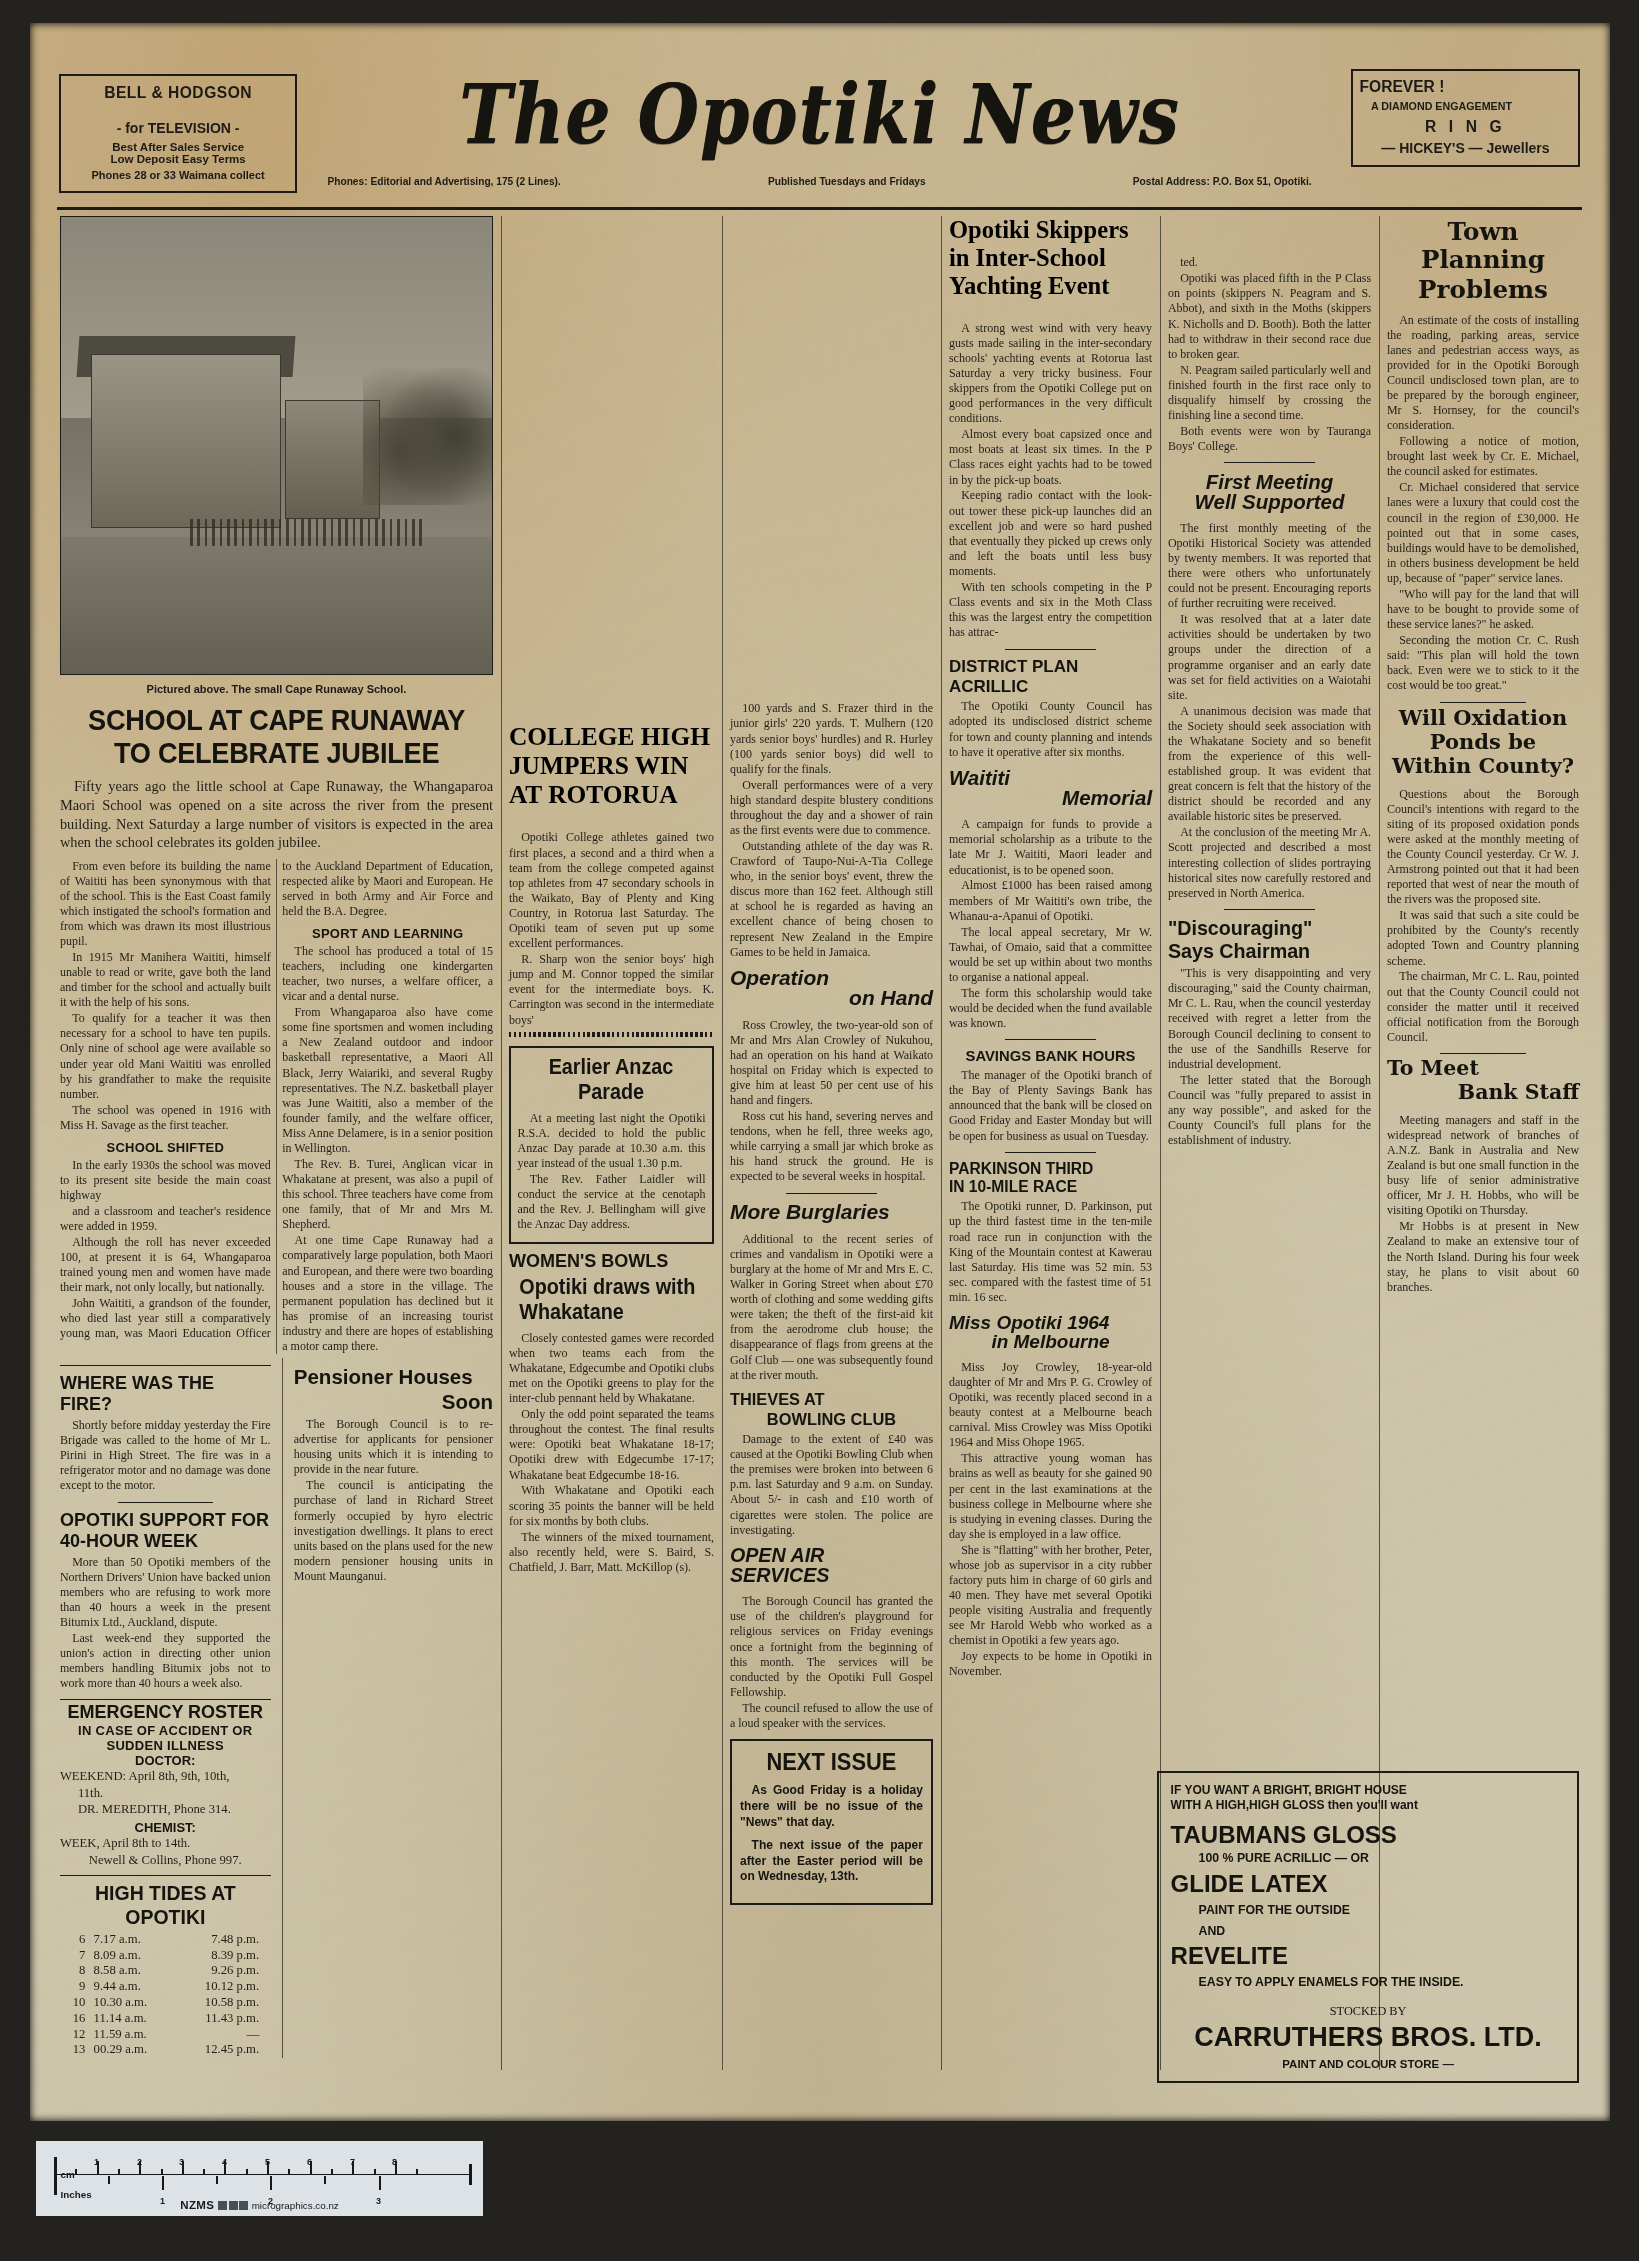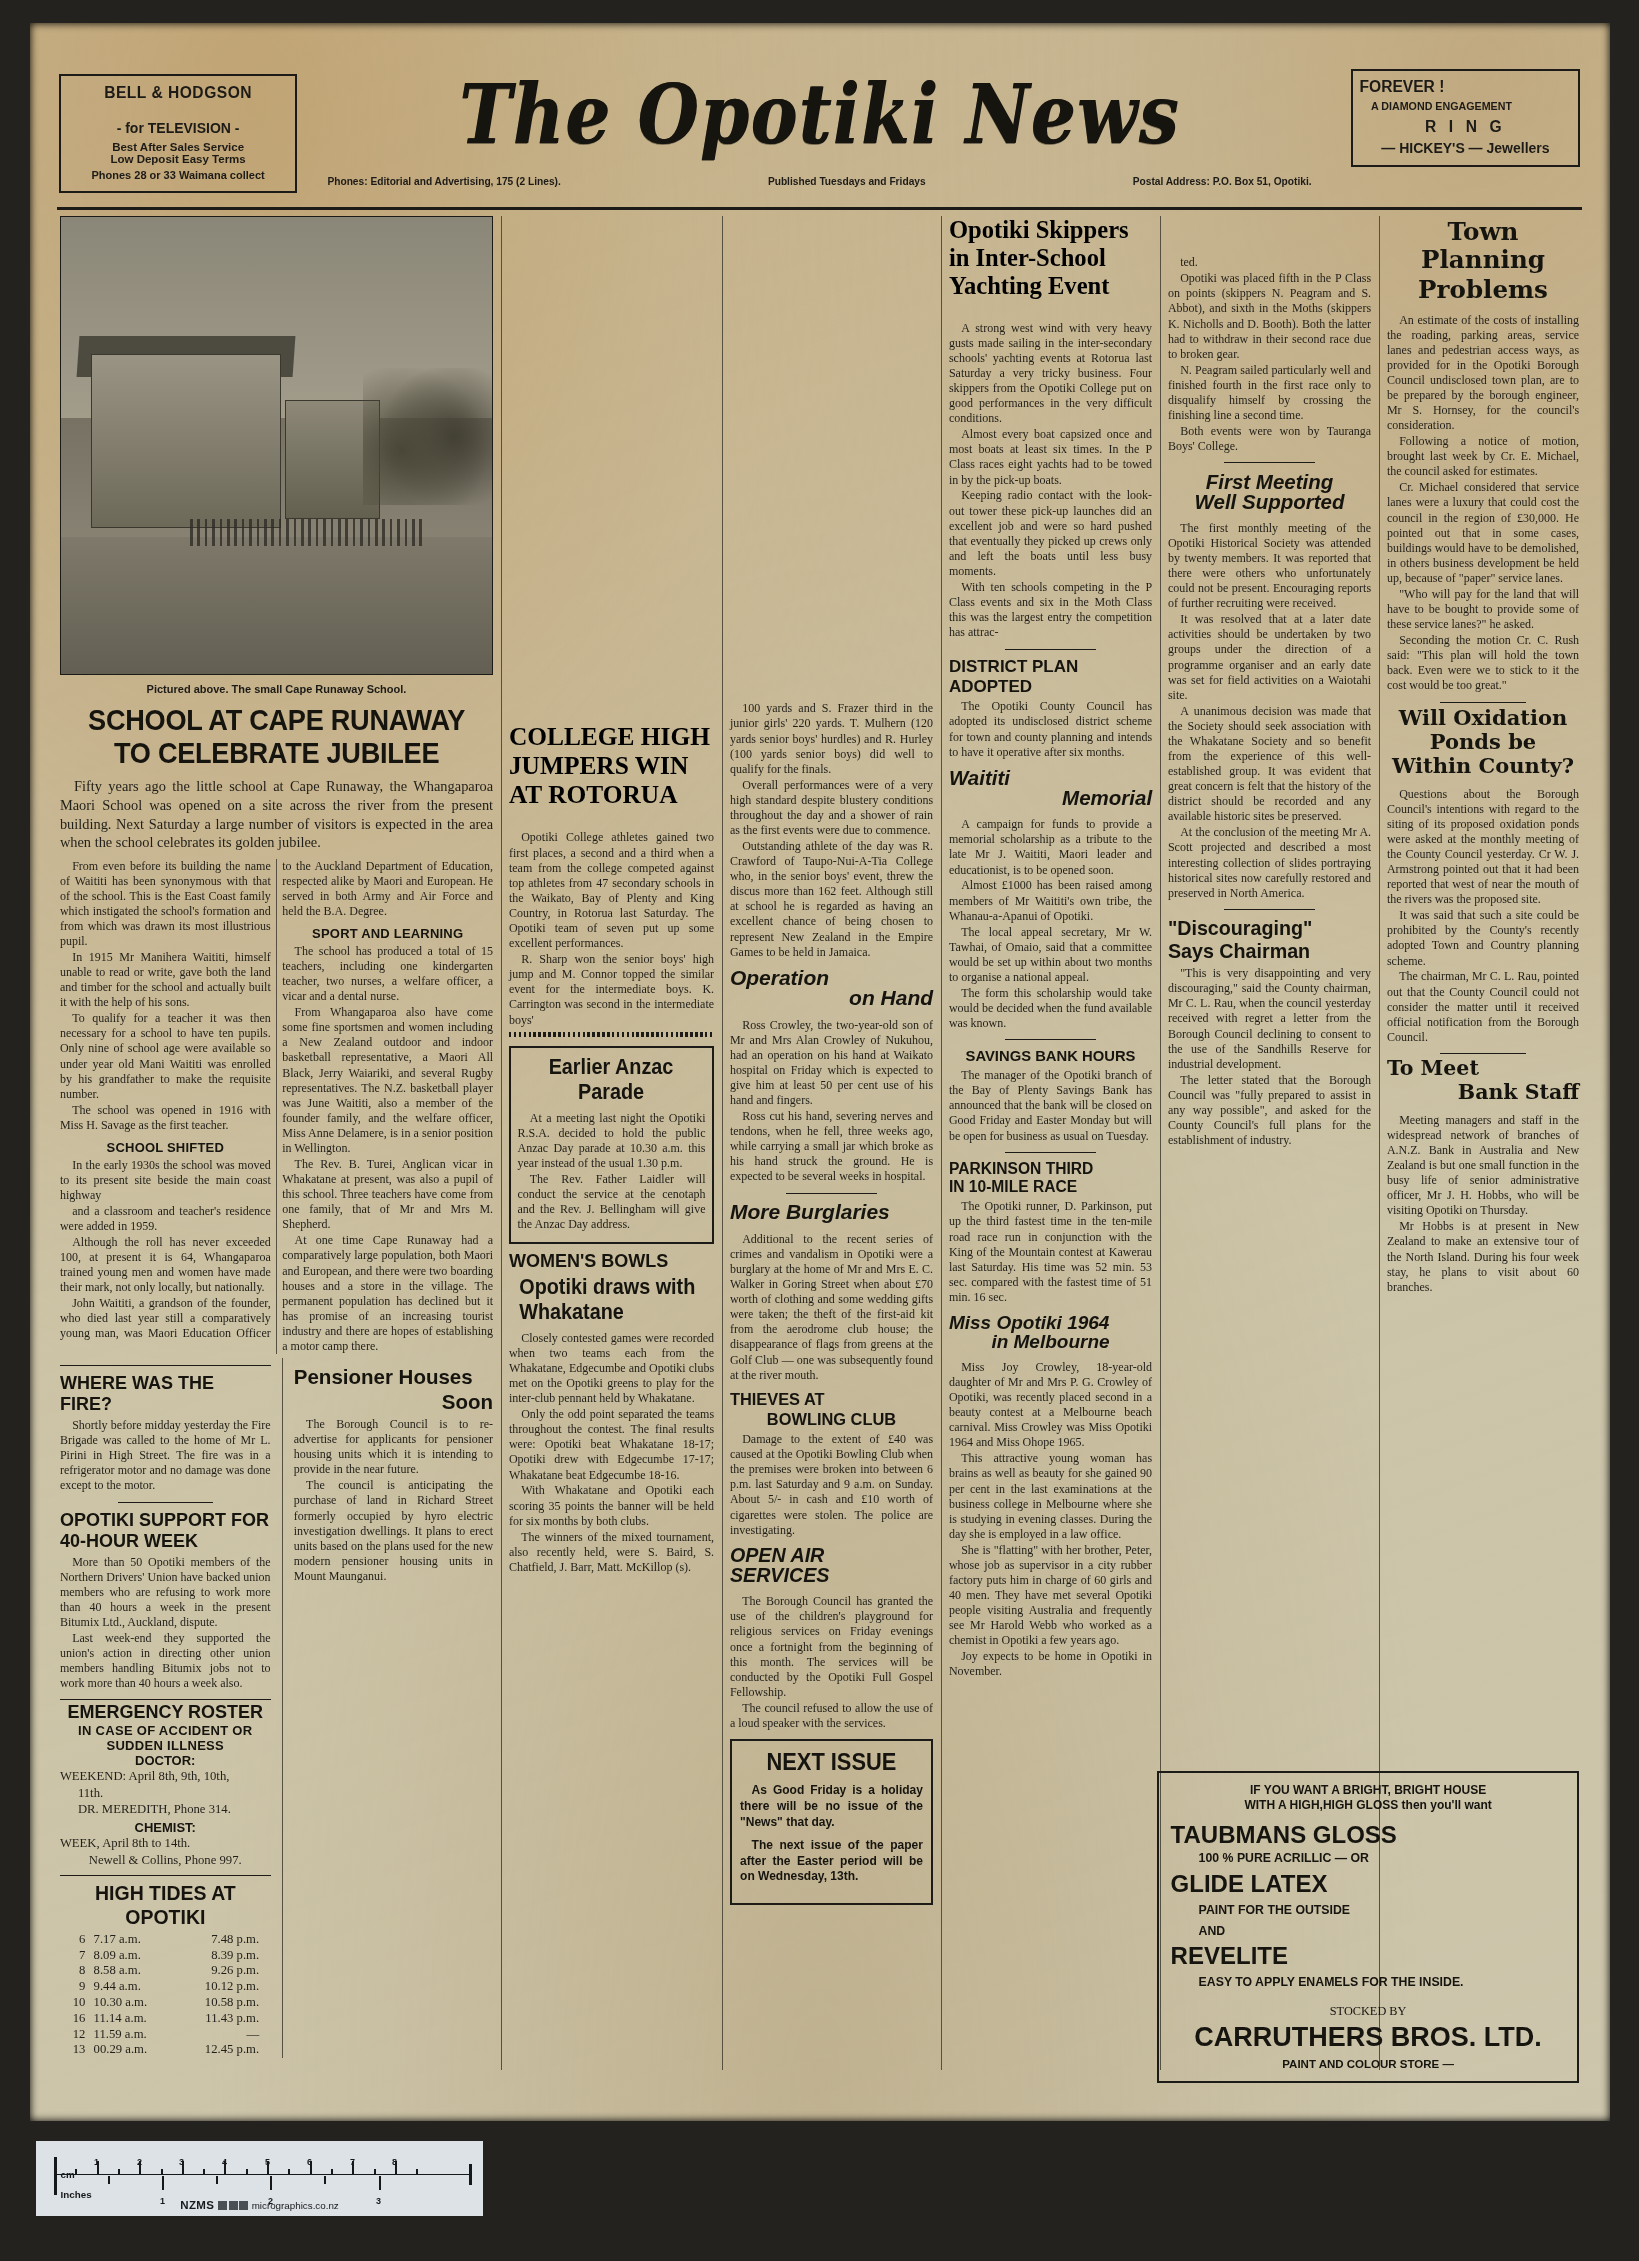--- a/index.html
+++ b/index.html
@@ -203,21 +203,21 @@
   table.tide td { padding:0 0 0.8px; }
   table.tide td.d { width:16%; text-align:right; padding-right:8.2px; }
   table.tide td.am { width:44%; text-align:left; }
   table.tide td.pm { width:40%; text-align:right; padding-right:11.5px; }
 
   
   .bigad {
     border:2.5px solid #1d1b17; padding:9.8px 11.5px 11.5px; margin-top:8.2px;
     font-family:"Liberation Sans", sans-serif; color:#16140f;
   }
-  .bigad .t1 { font-size:12px; font-weight:bold; line-height:1.25; text-align:center; }
+  .bigad .t1 { font-size:12px; font-weight:bold; line-height:1.25; text-align:left; }
   .bigad .h1a { font-size:24px; font-weight:bold; margin-top:8.2px; }
   .bigad .s1 { font-size:12.3px; font-weight:bold; padding-left:28px; margin-top:2.5px; }
   .bigad .h2a { font-size:24px; font-weight:bold; margin-top:4.9px; }
   .bigad .s2 { font-size:12.3px; font-weight:bold; padding-left:28px; margin-top:4.9px; }
   .bigad .s3 { font-size:12.3px; font-weight:bold; padding-left:28px; margin-top:7.4px; }
   .bigad .h3a { font-size:24px; font-weight:bold; margin-top:3.3px; }
   .bigad .s4 { font-size:12.3px; font-weight:bold; padding-left:28px; margin-top:4.9px; line-height:1.3; }
   .bigad .stock { font-family:"Liberation Serif", serif; font-size:12.3px;
     text-align:center; margin-top:13px; }
   .bigad .brand { font-size:27px; font-weight:bold; text-align:center; margin-top:3.3px; }
@@ -467,21 +467,21 @@
 
     <div class="col c4">
       <h2 class="hl" style="font-size:24.6px; text-align:left; margin-top:0;">Opotiki Skippers in Inter-School Yachting Event</h2>
       <p class="tx">A strong west wind with very heavy gusts made sailing in the inter-secondary schools' yachting events at Rotorua last Saturday a very tricky business. Four skippers from the Opotiki College put on good performances in the very difficult conditions.</p>
       <p class="tx">Almost every boat capsized once and most boats at least six times. In the P Class races eight yachts had to be towed in by the pick-up boats.</p>
       <p class="tx">Keeping radio contact with the look-out tower these pick-up launches did an excellent job and were so hard pushed that eventually they picked up crews only and left the boats until less busy moments.</p>
       <p class="tx">With ten schools competing in the P Class events and six in the Moth Class this was the largest entry the competition has attrac-</p>
       <div class="hr-short"></div>
 
       <h3 class="subl" style="text-align:left; font-size:17px;">DISTRICT PLAN</h3>
-      <h3 class="subl" style="text-align:left; font-size:17px; margin-top:-3.3px;">ADOPTED</h3>
+      <h3 class="subl" style="text-align:left; font-size:17px; margin-top:-3.3px;">ACRILLIC</h3>
       <p class="tx">The Opotiki County Council has adopted its undisclosed district scheme for town and county planning and intends to have it operative after six months.</p>
 
       <h3 class="ital" style="font-size:20.5px;">Waititi</h3>
       <h3 class="ital r" style="font-size:20.5px; margin-top:-10.7px;">Memorial</h3>
       <p class="tx">A campaign for funds to provide a memorial scholarship as a tribute to the late Mr J. Waititi, Maori leader and educationist, is to be opened soon.</p>
       <p class="tx">Almost £1000 has been raised among members of Mr Waititi's own tribe, the Whanau-a-Apanui of Opotiki.</p>
       <p class="tx">The local appeal secretary, Mr W. Tawhai, of Omaio, said that a committee would be set up within about two months to organise a national appeal.</p>
       <p class="tx">The form this scholarship would take would be decided when the fund available was known.</p>
       <div class="hr-short"></div>
 

